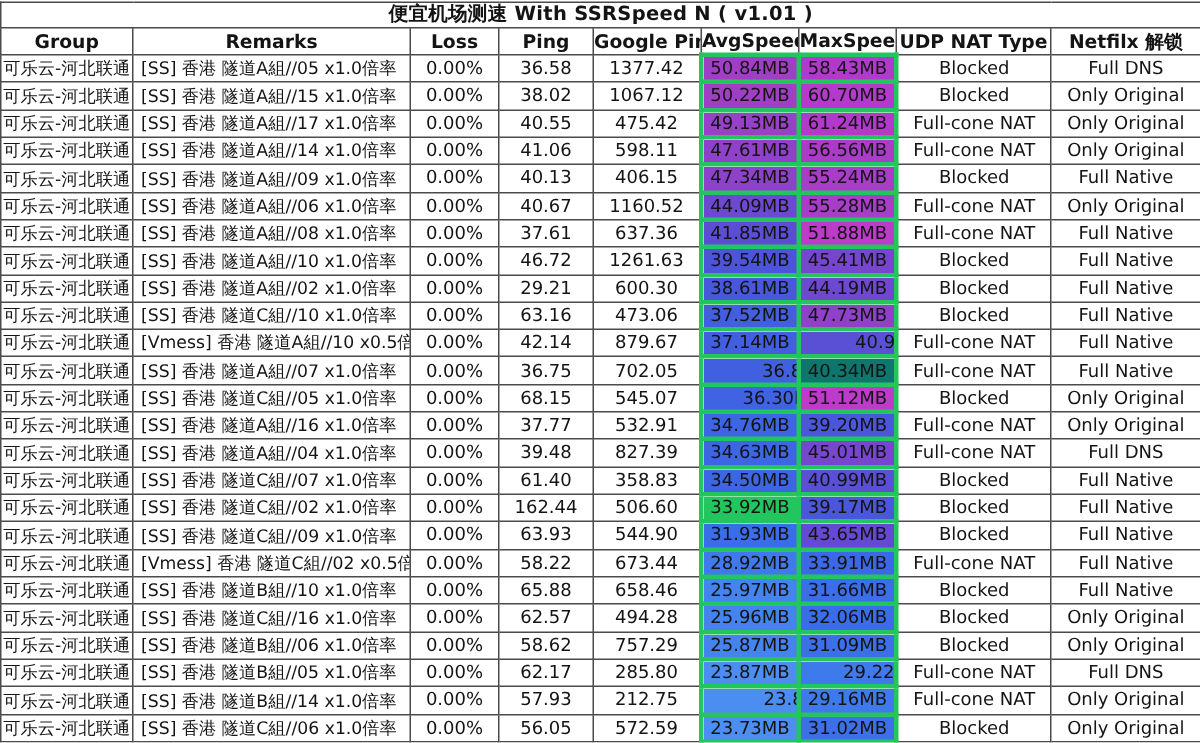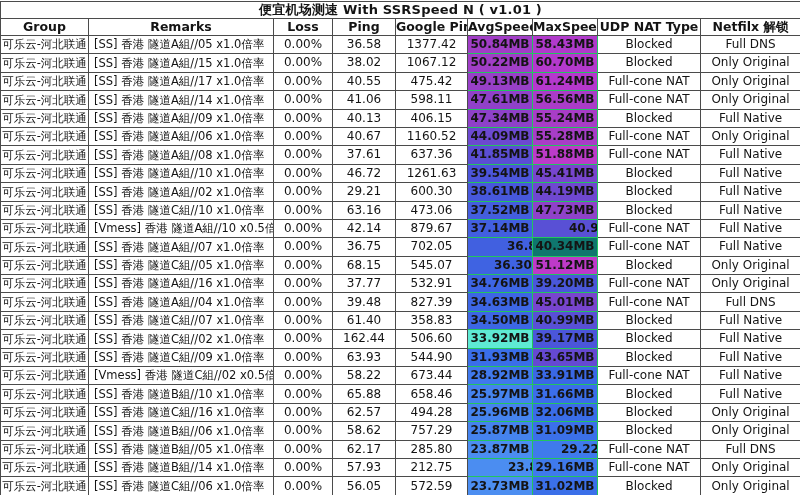--- a/index.html
+++ b/index.html
@@ -40,22 +40,22 @@
     font-weight: 600;
   }
   tbody tr { height: 18px; }
   td.col-group { font-size: 11.5px; }
   td.col-remarks {
     text-align: left;
     padding-left: 5px;
     font-size: 11.5px;
   }
   td.col-avg_speed, td.col-max_speed {
-    border: 1px solid #22c55e;
-    font-weight: 700;
+    border: 3px solid #22c55e;
+    font-weight: 400;
   }
   td.col-udp_nat_type, td.col-netflix { font-size: 12px; }
 </style>
 </head>
 <body>
 
 <table class="speed-table">
   <colgroup>
     <col style="width:88px">
     <col style="width:185px">
@@ -259,21 +259,21 @@
         <td class="col-max_speed" style="background-color: rgb(89, 80, 213);">40.99MB</td>
         <td class="col-udp_nat_type">Blocked</td>
         <td class="col-netflix">Full Native</td>
       </tr>
       <tr>
         <td class="col-group">可乐云-河北联通</td>
         <td class="col-remarks">[SS] 香港  隧道C組//02 x1.0倍率</td>
         <td class="col-loss">0.00%</td>
         <td class="col-ping">162.44</td>
         <td class="col-google_ping">506.60</td>
-        <td class="col-avg_speed" style="background-color: #5eead4;">33.92MB</td>
+        <td class="col-avg_speed" style="background-color: #22c55e;">33.92MB</td>
         <td class="col-max_speed" style="background-color: rgb(75, 86, 218);">39.17MB</td>
         <td class="col-udp_nat_type">Blocked</td>
         <td class="col-netflix">Full Native</td>
       </tr>
       <tr>
         <td class="col-group">可乐云-河北联通</td>
         <td class="col-remarks">[SS] 香港  隧道C組//09 x1.0倍率</td>
         <td class="col-loss">0.00%</td>
         <td class="col-ping">63.93</td>
         <td class="col-google_ping">544.90</td>

